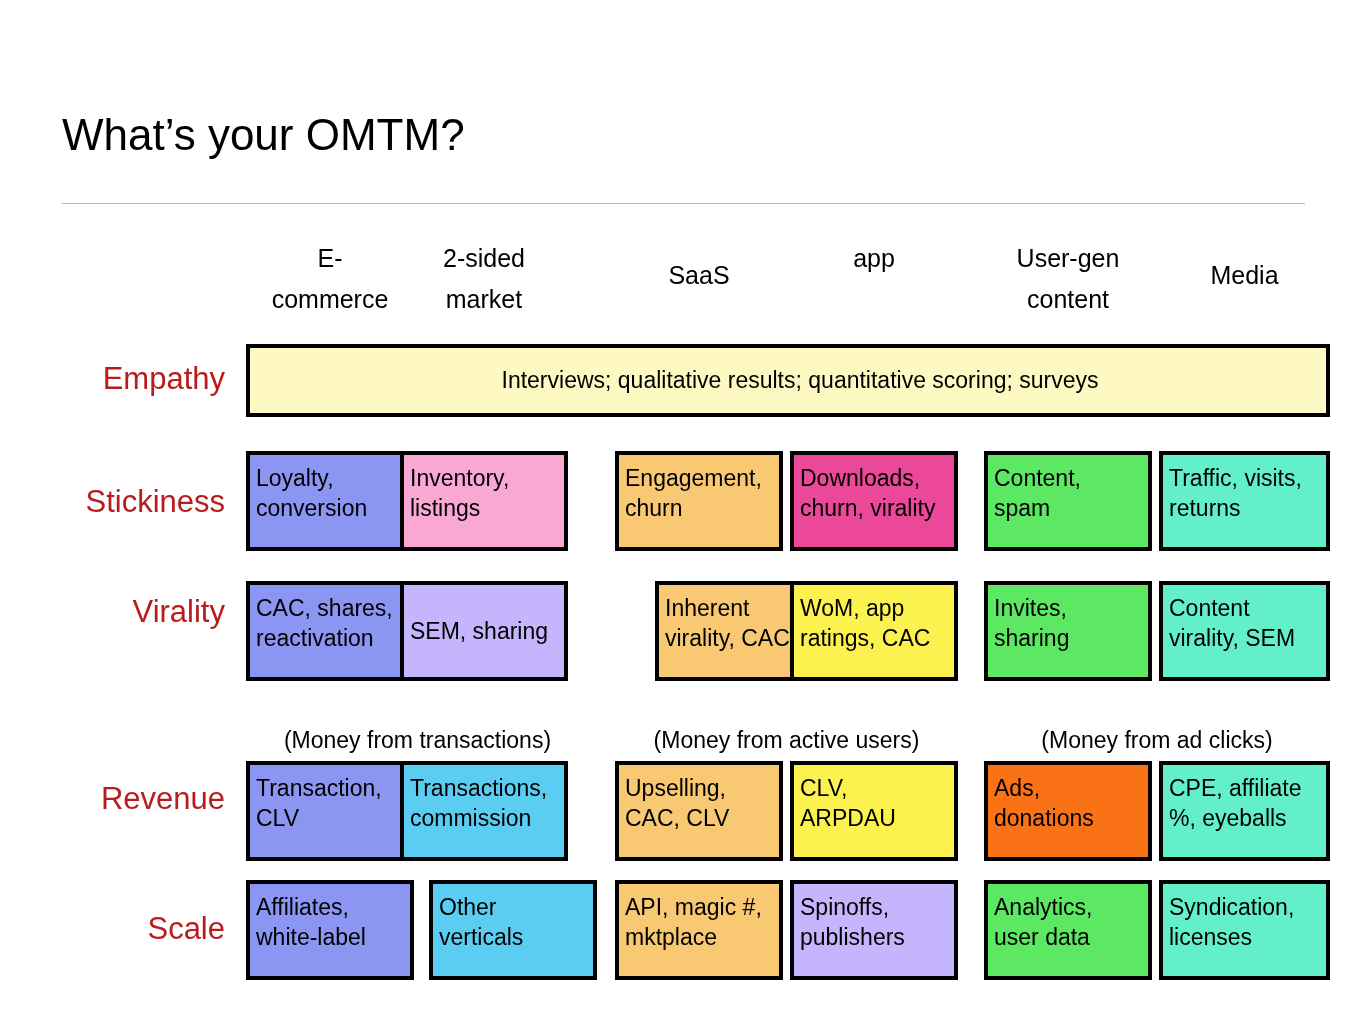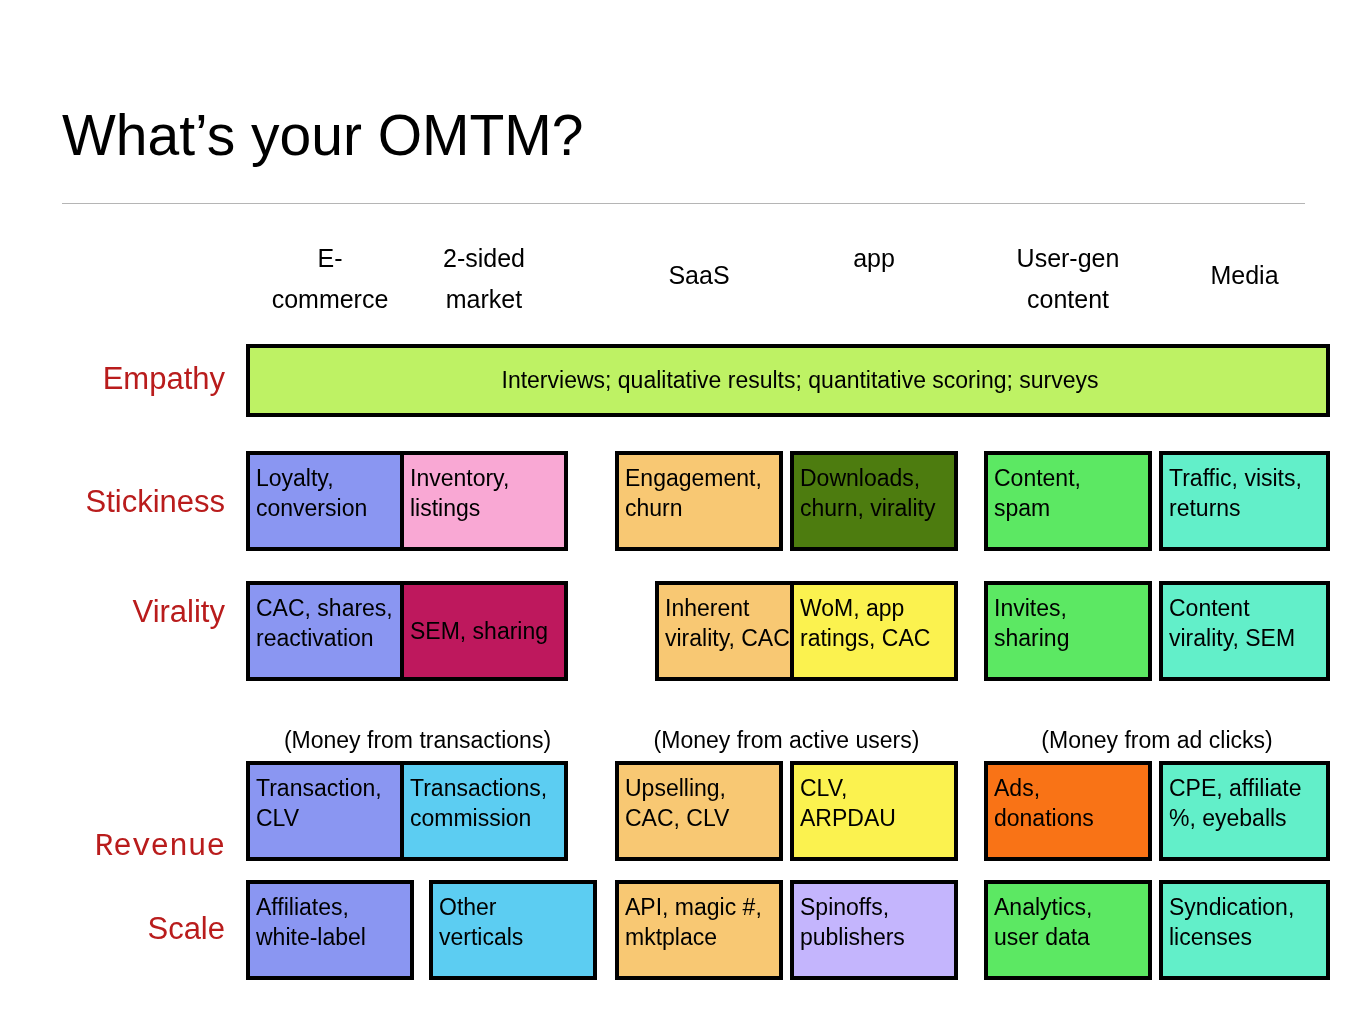--- a/index.html
+++ b/index.html
@@ -14,21 +14,21 @@
     color: #000000;
     overflow: hidden;
     position: relative;
   }
 
   
   #slide-title {
     position: absolute;
     left: 62px;
     top: 104px;
-    font-size: 57px;
+    font-size: 44px;
     font-weight: normal;
     letter-spacing: 0px;
     line-height: 62px;
     white-space: nowrap;
   }
   #title-rule {
     position: absolute;
     left: 62px;
     top: 203px;
     width: 1243px;
@@ -66,21 +66,21 @@
     left: 20px;
     width: 205px;
     text-align: right;
     font-size: 31px;
     line-height: 36px;
     color: #b91c1c;
   }
   #rl-empathy    { top: 361px; }
   #rl-stickiness { top: 484px; }
   #rl-virality   { top: 594px; }
-  #rl-revenue    { top: 829px; font-family: Liberation Mono, monospace; }
+  #rl-revenue    { top: 781px; }
   #rl-scale      { top: 911px; }
 
   
   .cell {
     position: absolute;
     box-sizing: border-box;
     border: 4px solid #000000;
     font-size: 23px;
     line-height: 30px;
     color: #000000;
@@ -153,54 +153,54 @@
 <div class="col-header col-5" id="hdr-5">
   <div>Media</div>
 </div>
 
 <div class="row-label" id="rl-empathy">Empathy</div>
 <div class="row-label" id="rl-stickiness">Stickiness</div>
 <div class="row-label" id="rl-virality">Virality</div>
 <div class="row-label" id="rl-revenue">Revenue</div>
 <div class="row-label" id="rl-scale">Scale</div>
 
-<div id="empathy-banner" style="background: #bef264; padding-left: 24px;">
+<div id="empathy-banner" style="background: #fef9c3; padding-left: 24px;">
   <span>Interviews; qualitative results; quantitative scoring; surveys</span>
 </div>
 
 <div class="cell col-0 r-sticky" style="background: rgb(138, 150, 242);">
   <div>Loyalty,</div>
   <div>conversion</div>
 </div>
 <div class="cell col-1 r-sticky" style="background: #f9a8d4;">
   <div>Inventory,</div>
   <div>listings</div>
 </div>
 <div class="cell col-2 r-sticky" style="background: rgb(248, 200, 115);">
   <div>Engagement,</div>
   <div>churn</div>
 </div>
-<div class="cell col-3 r-sticky" style="background: #4d7c0f;">
+<div class="cell col-3 r-sticky" style="background: #ec4899;">
   <div>Downloads,</div>
   <div>churn, virality</div>
 </div>
 <div class="cell col-4 r-sticky" style="background: rgb(92, 232, 99);">
   <div>Content,</div>
   <div>spam</div>
 </div>
 <div class="cell col-5 r-sticky" style="background: rgb(98, 239, 201);">
   <div>Traffic, visits,</div>
   <div>returns</div>
 </div>
 
 <div class="cell col-0 r-viral" style="background: rgb(138, 150, 242);">
   <div>CAC, shares,</div>
   <div>reactivation</div>
 </div>
-<div class="cell col-1 r-viral mid" style="background: #be185d;">
+<div class="cell col-1 r-viral mid" style="background: #c4b5fd;">
   <div>SEM, sharing</div>
 </div>
 <div class="cell col-2 r-viral" style="background: rgb(248, 200, 115); margin-left: 40px;">
   <div>Inherent</div>
   <div>virality, CAC</div>
 </div>
 <div class="cell col-3 r-viral" style="background: rgb(251, 242, 79);">
   <div>WoM, app</div>
   <div>ratings, CAC</div>
 </div>

